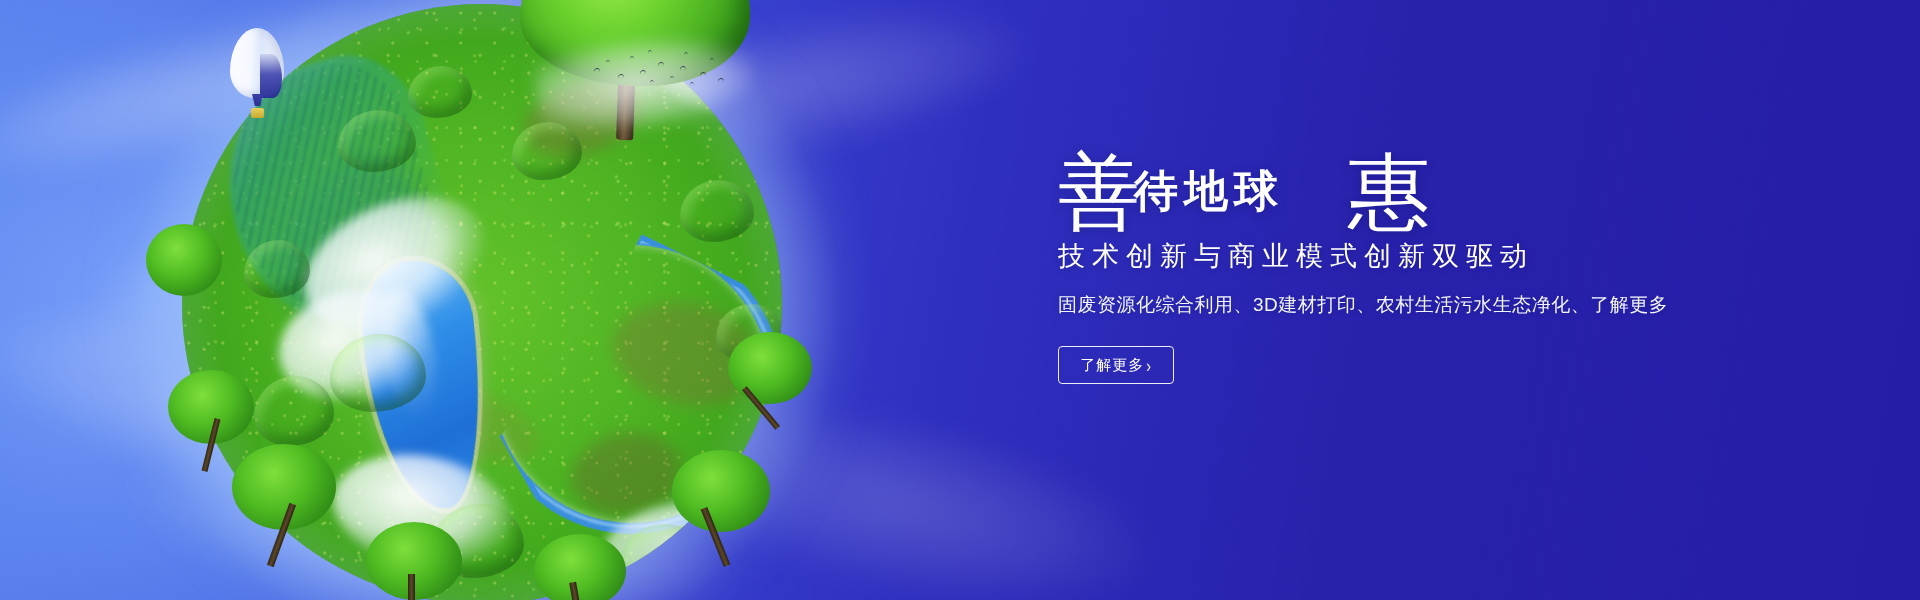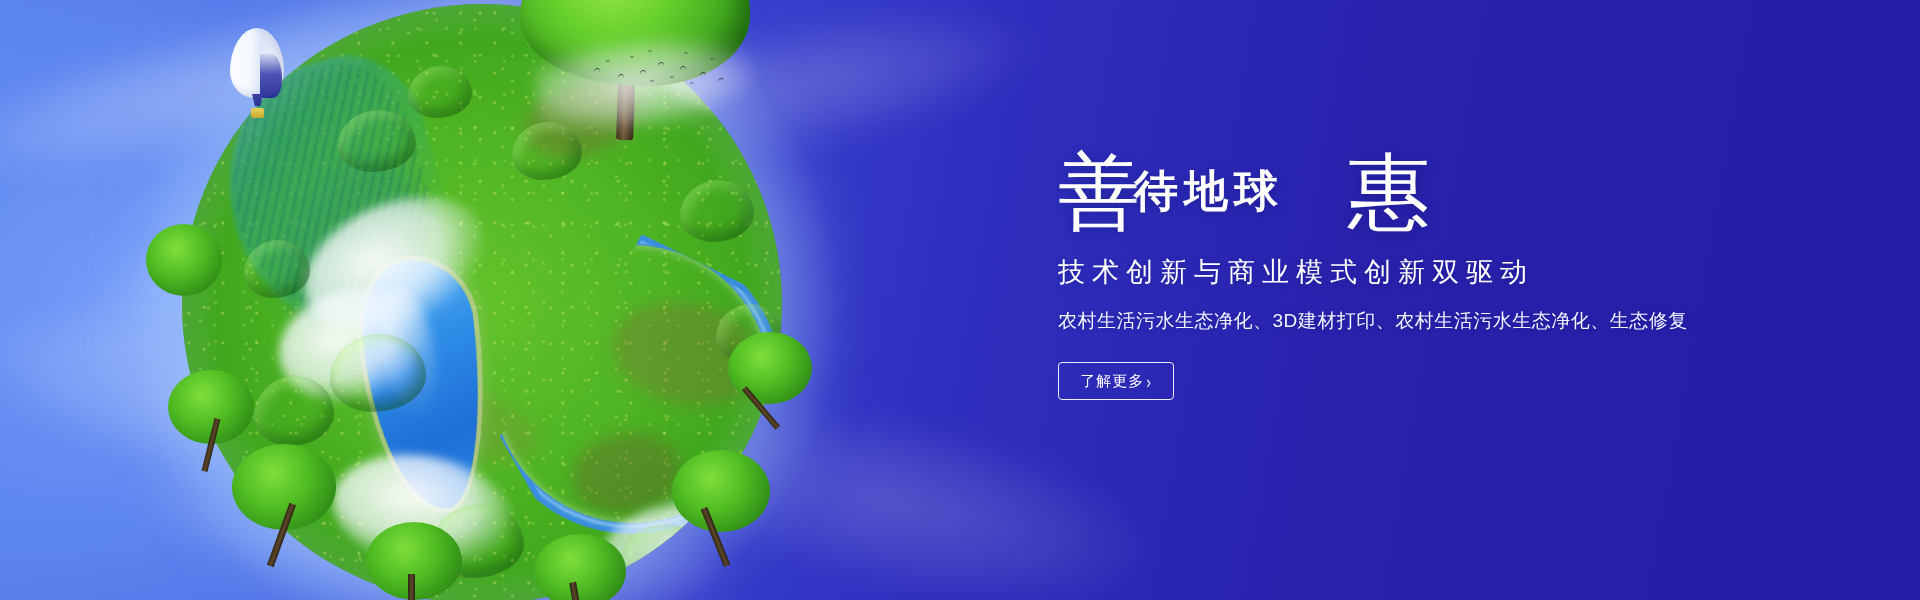--- a/index.html
+++ b/index.html
@@ -263,21 +263,21 @@
     font-size:44px;
     font-weight:700;
     letter-spacing:6px;
     margin-left:-6px;
     position:relative;
     top:-12px;
   }
   .hl-gap { display:inline-block; width:64px; }
 
   .subline {
-    margin-top:28px;
+    margin-top:12px;
     font-size:27px;
     font-weight:400;
     letter-spacing:7px;
     white-space:nowrap;
     color:#FFFFFF;
     text-shadow:0 1px 6px rgba(10,20,90,0.30);
   }
 
   .descline {
     margin-top:18px;
@@ -434,21 +434,21 @@
 
     <div class="headline">
       <span class="hl-big">善</span>
       <span class="hl-small">待地球</span>
       <span class="hl-gap"></span>
       <span class="hl-big">惠</span>
     </div>
 
     <div class="subline">技术创新与商业模式创新双驱动</div>
 
-    <div class="descline">农村生活污水生态净化、3D建材打印、农村生活污水生态净化、生态修复</div>
+    <div class="descline">固废资源化综合利用、3D建材打印、农村生活污水生态净化、了解更多</div>
 
     <div class="cta">
       <span>了解更多</span>
       <span class="chev">›</span>
     </div>
 
   </div>
 
 </div>
 

